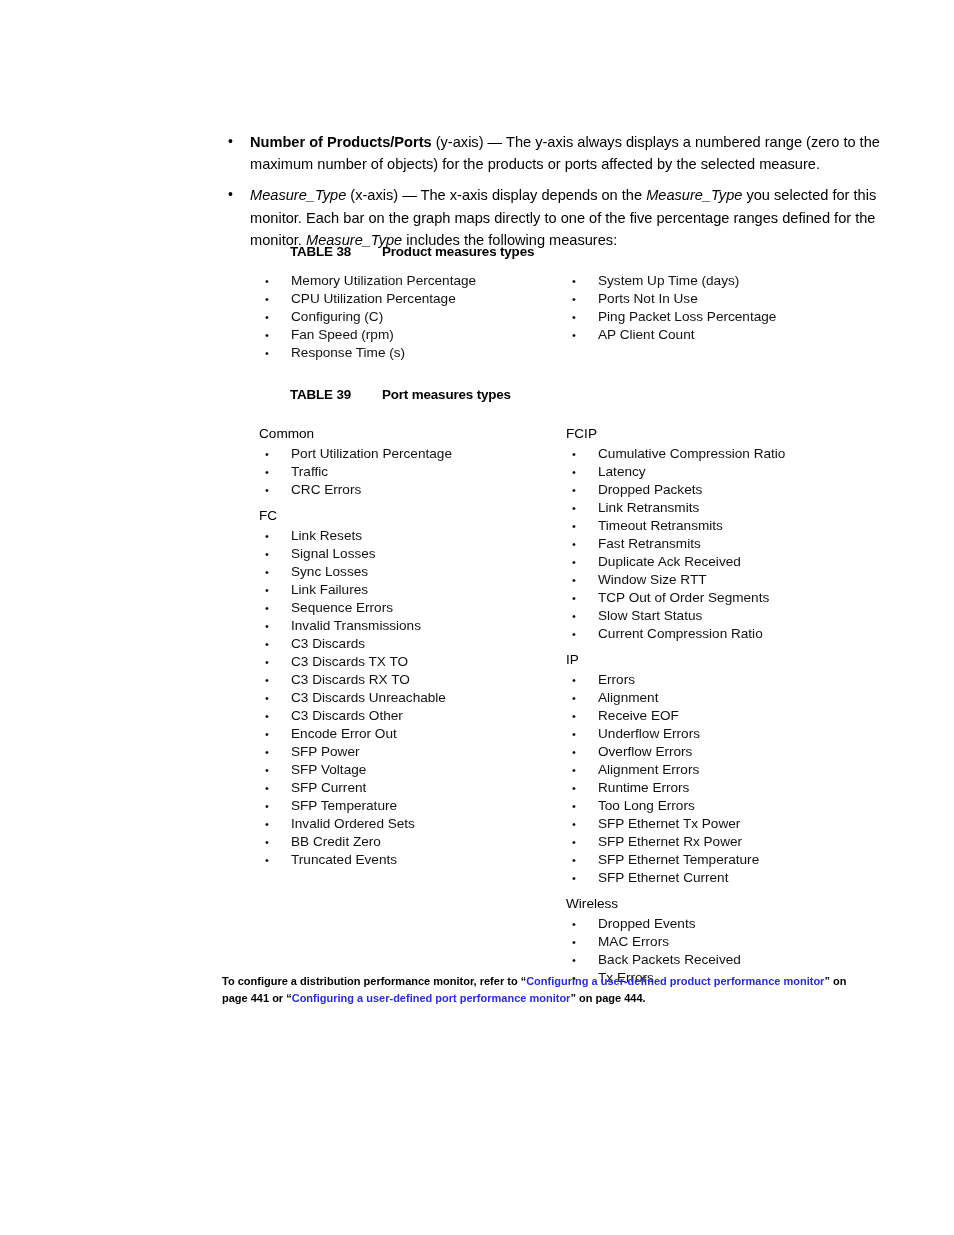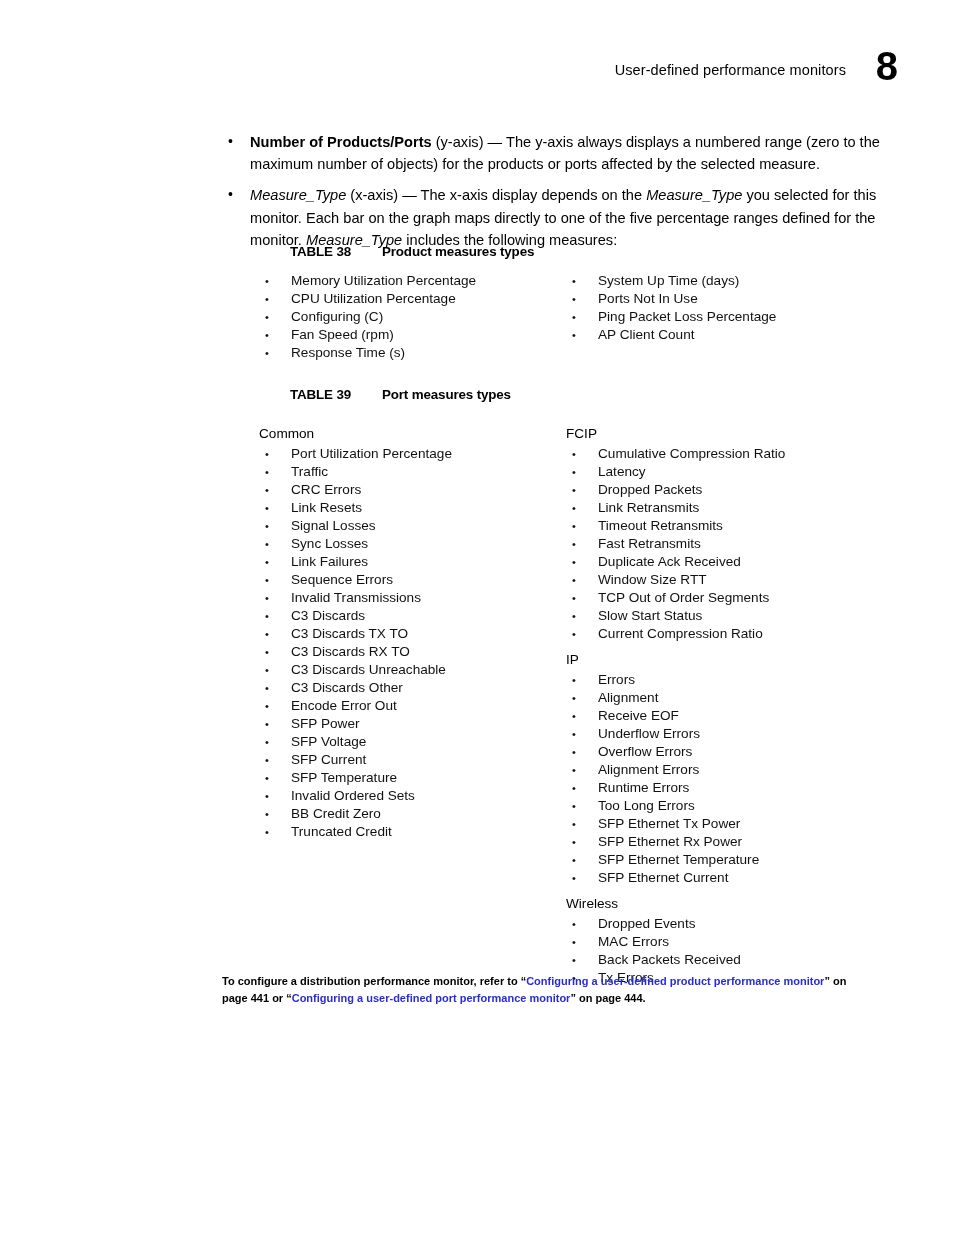--- a/index.html
+++ b/index.html
@@ -136,24 +136,20 @@
   .xref {
     color: #2b2bd4;
     text-decoration: none;
   }
 </style>
 </head>
 <body>
 
 <div class="page">
 
-  <div class="page-header">
-    <div class="header-title">User-defined performance monitors</div>
-    <div class="chapter-number">8</div>
-  </div>
 
   <div class="intro-list" id="intro-list">
       <div class="intro-item"><span class="bullet">•</span><span><span class="b">Number of Products/Ports</span><span> (y-axis) — The y-axis always displays a numbered range (zero to the maximum number of objects) for the products or ports affected by the selected measure.</span></span></div>
       <div class="intro-item"><span class="bullet">•</span><span><span class="i">Measure_Type</span><span> (x-axis) — The x-axis display depends on the </span><span class="i">Measure_Type</span><span> you selected for this monitor. Each bar on the graph maps directly to one of the five percentage ranges defined for the monitor. </span><span class="i">Measure_Type</span><span> includes the following measures:</span></span></div>
     </div>
 
   <div class="table-caption" style="top:244px;">
     <span class="cap-num">TABLE 38</span><span>Product measures types</span>
   </div>
   <div class="meas-block" style="top:272px; left:245px; width:300px;" id="t38-left">
@@ -184,40 +180,41 @@
   <div class="meas-block" style="top:417px; left:245px; width:300px;" id="t39-left">
       <div class="grp">
         <div class="grp-label">Common</div>
         <ul class="meas-list">
           <li class="meas-item"><span class="bullet">•</span><span>Port Utilization Percentage</span></li>
           <li class="meas-item"><span class="bullet">•</span><span>Traffic</span></li>
           <li class="meas-item"><span class="bullet">•</span><span>CRC Errors</span></li>
         </ul>
       </div>
       <div class="grp">
+        <div class="grp-label">FC</div>
         <ul class="meas-list">
           <li class="meas-item"><span class="bullet">•</span><span>Link Resets</span></li>
           <li class="meas-item"><span class="bullet">•</span><span>Signal Losses</span></li>
           <li class="meas-item"><span class="bullet">•</span><span>Sync Losses</span></li>
           <li class="meas-item"><span class="bullet">•</span><span>Link Failures</span></li>
           <li class="meas-item"><span class="bullet">•</span><span>Sequence Errors</span></li>
           <li class="meas-item"><span class="bullet">•</span><span>Invalid Transmissions</span></li>
           <li class="meas-item"><span class="bullet">•</span><span>C3 Discards</span></li>
           <li class="meas-item"><span class="bullet">•</span><span>C3 Discards TX TO</span></li>
           <li class="meas-item"><span class="bullet">•</span><span>C3 Discards RX TO</span></li>
           <li class="meas-item"><span class="bullet">•</span><span>C3 Discards Unreachable</span></li>
           <li class="meas-item"><span class="bullet">•</span><span>C3 Discards Other</span></li>
           <li class="meas-item"><span class="bullet">•</span><span>Encode Error Out</span></li>
           <li class="meas-item"><span class="bullet">•</span><span>SFP Power</span></li>
           <li class="meas-item"><span class="bullet">•</span><span>SFP Voltage</span></li>
           <li class="meas-item"><span class="bullet">•</span><span>SFP Current</span></li>
           <li class="meas-item"><span class="bullet">•</span><span>SFP Temperature</span></li>
           <li class="meas-item"><span class="bullet">•</span><span>Invalid Ordered Sets</span></li>
           <li class="meas-item"><span class="bullet">•</span><span>BB Credit Zero</span></li>
-          <li class="meas-item"><span class="bullet">•</span><span>Truncated Credit</span></li>
+          <li class="meas-item"><span class="bullet">•</span><span>Truncated Events</span></li>
         </ul>
       </div>
     </div>
   <div class="meas-block" style="top:417px; left:552px; width:300px;" id="t39-right">
       <div class="grp">
         <div class="grp-label">FCIP</div>
         <ul class="meas-list">
           <li class="meas-item"><span class="bullet">•</span><span>Cumulative Compression Ratio</span></li>
           <li class="meas-item"><span class="bullet">•</span><span>Latency</span></li>
           <li class="meas-item"><span class="bullet">•</span><span>Dropped Packets</span></li>

